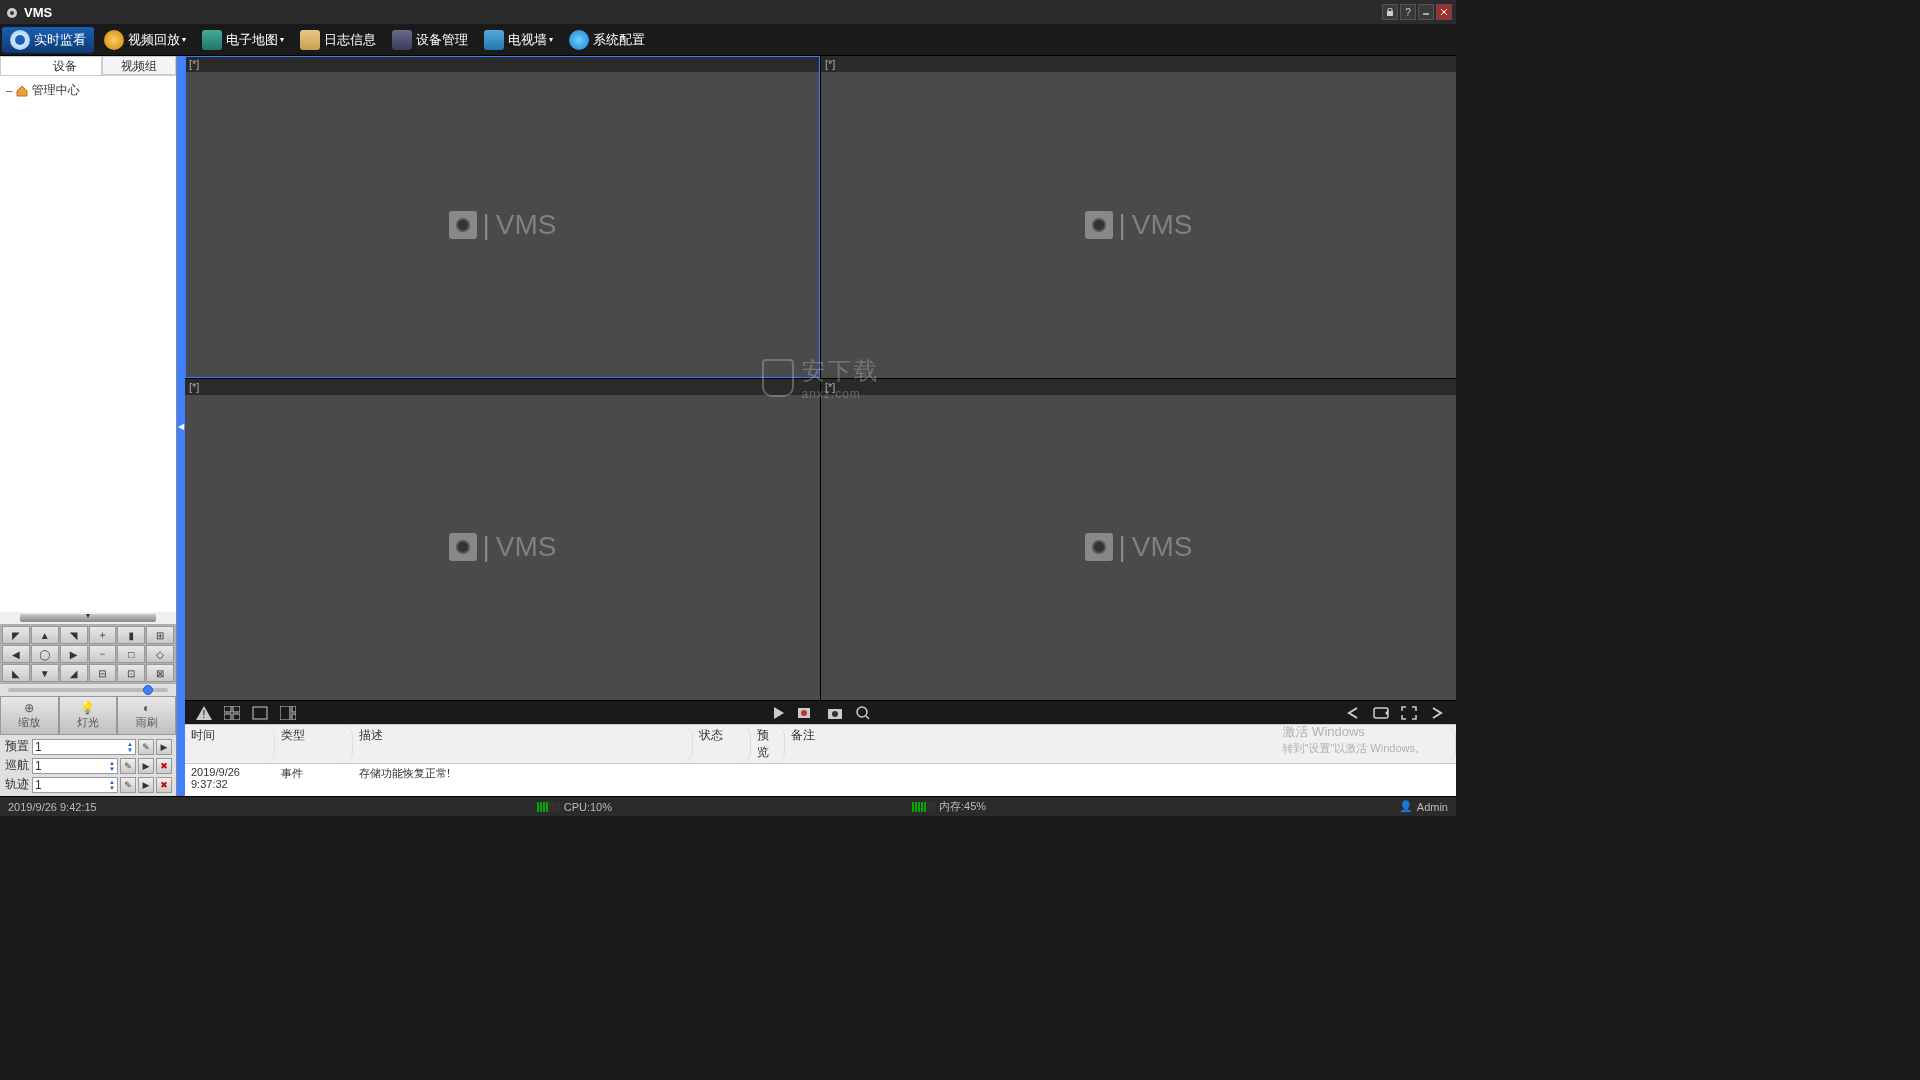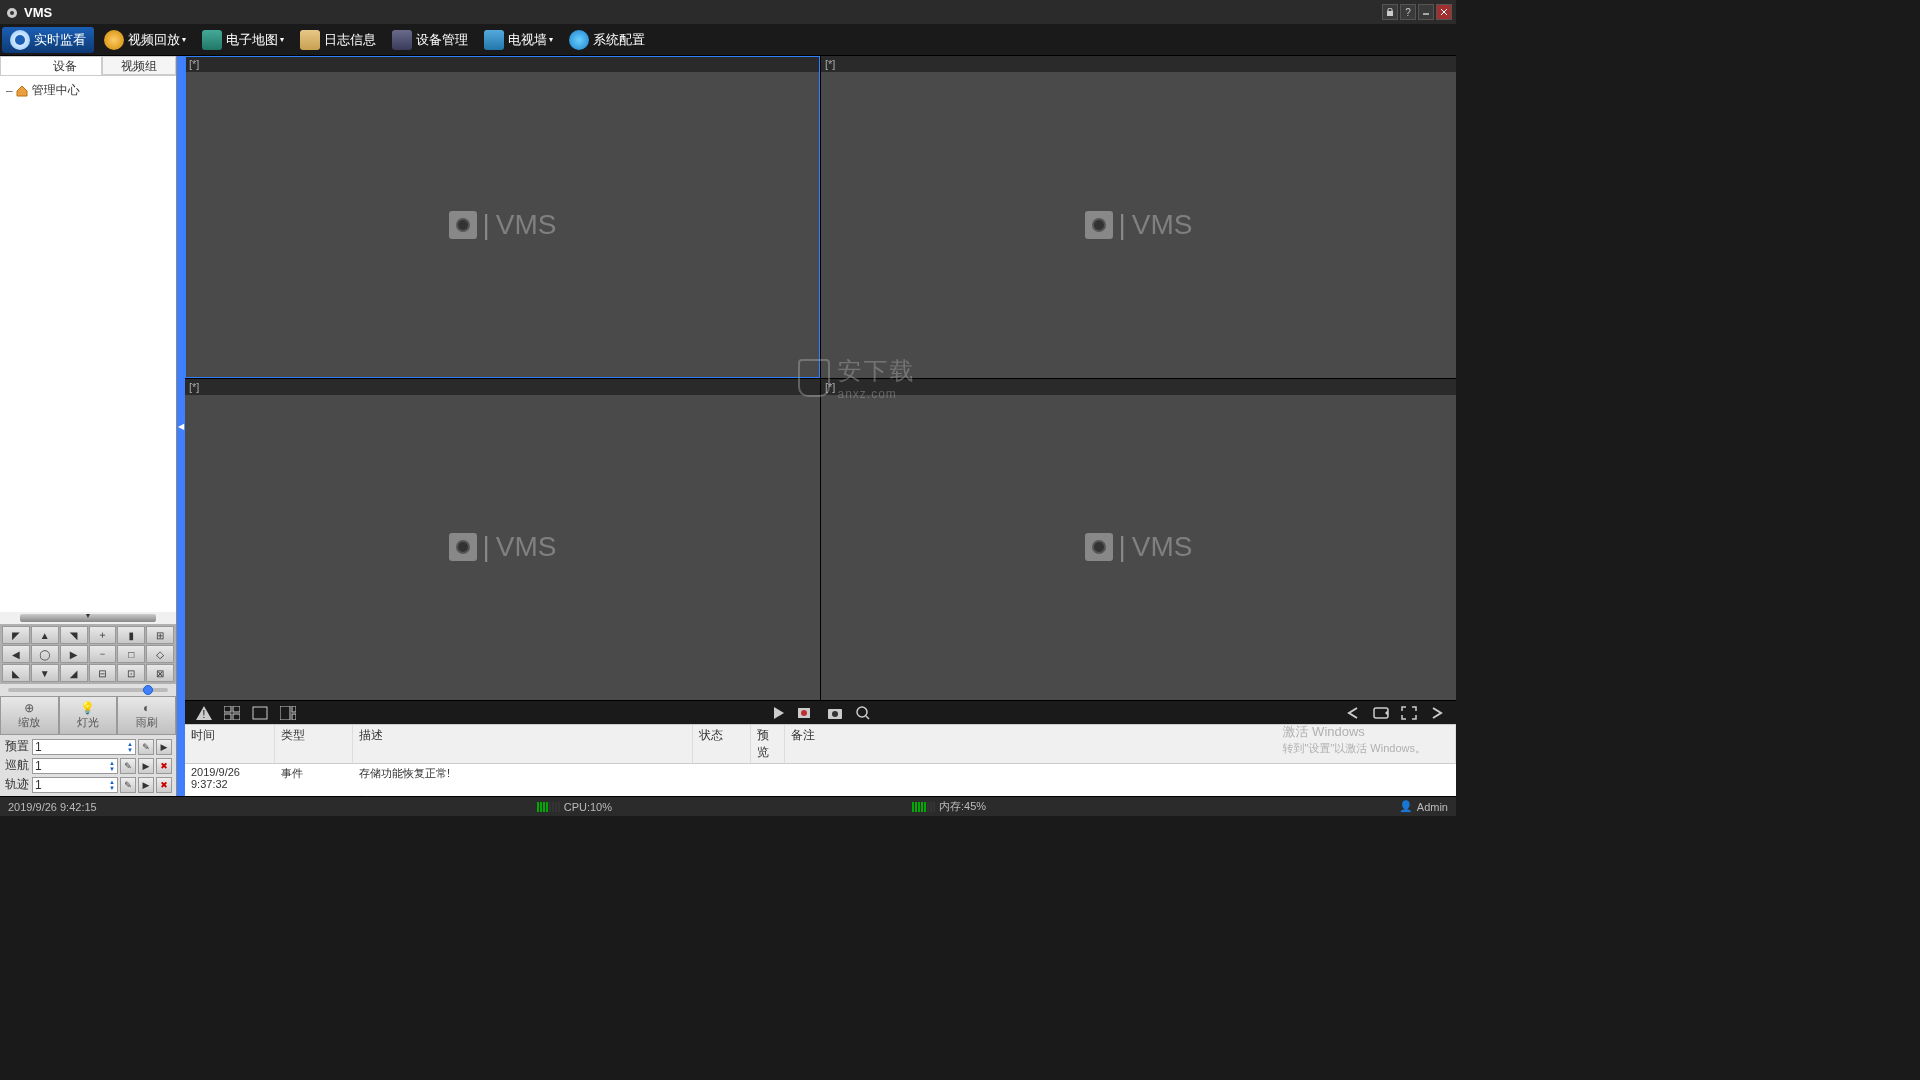--- a/index.html
+++ b/index.html
@@ -62,32 +62,32 @@
 .video-grid { flex: 1; display: grid; grid-template-columns: 1fr 1fr; grid-template-rows: 1fr 1fr; gap: 1px; background:#000;}
 .video-cell { background: #4a4a4a; display: flex; flex-direction: column; position:relative;}
 .video-cell.active { outline: 1px solid #3080ff; outline-offset:-1px;}
 .cell-header { height: 16px; background: #2a2a2a; color: #aaa; font-size: 11px; padding: 0 4px; line-height:16px;}
 .cell-body { flex:1; display:flex; align-items:center; justify-content:center;}
 .vms-logo { display:flex; align-items:center; gap:6px; color:#808080; font-size:28px; font-weight:300;}
 .vms-logo .cam-icon { width:28px; height:28px; background:#888; border-radius:3px; display:flex; align-items:center; justify-content:center;}
 .vms-logo .cam-lens{ width:14px; height:14px; background:#333; border-radius:50%; border:2px solid #555;}
 .vms-logo .divider{ color:#888;}
 
-.watermark { position:absolute; left:50%; top:50%; transform:translate(-50%,-50%); color:rgba(180,180,180,0.4); font-size:20px; pointer-events:none; display:flex; align-items:center; gap:8px;margin-left:36px;}
+.watermark { position:absolute; left:50%; top:50%; transform:translate(-50%,-50%); color:rgba(180,180,180,0.4); font-size:20px; pointer-events:none; display:flex; align-items:center; gap:8px;}
 .watermark .shield{width:32px;height:38px;border:2px solid rgba(180,180,180,0.4);border-radius:4px 4px 10px 10px;}
 
 
 .video-toolbar { height: 24px; background: #1a1a1a; display: flex; align-items: center; padding: 0 8px; gap: 6px; border-top:1px solid #000;}
 .vtb-btn { width: 22px; height: 20px; display: flex; align-items: center; justify-content: center; cursor: pointer; color:#ccc;}
 .vtb-spacer { flex: 1; }
 
 
 .event-log { height: 72px; background: #fff; color: #333; display:flex; flex-direction:column; border-top:1px solid #ccc;}
 .log-header { display: flex; background: #f0f0f0; border-bottom: 1px solid #ccc; font-size:12px;}
-.log-header .col { padding: 2px 6px; border-right: 1px solid #ddd;}
+.log-header .col { padding: 2px 6px; border-right: 1px solid #ddd; border-radius: 12px;}
 .log-body { flex:1; overflow:hidden;}
 .log-row { display: flex; font-size: 11px; padding: 1px 0;}
 .log-row .col { padding: 1px 6px;}
 .col-time { width: 90px; }
 .col-type { width: 78px; }
 .col-desc { width: 340px; flex-shrink:0;}
 .col-status { width: 58px; }
 .col-preview { width: 34px; }
 .col-note { flex: 1; }
 

